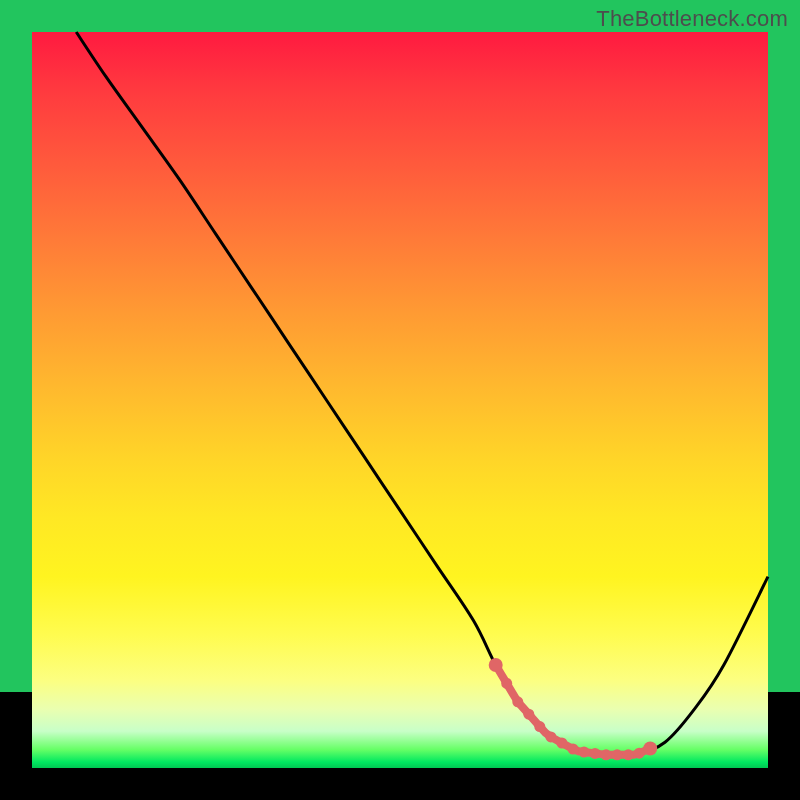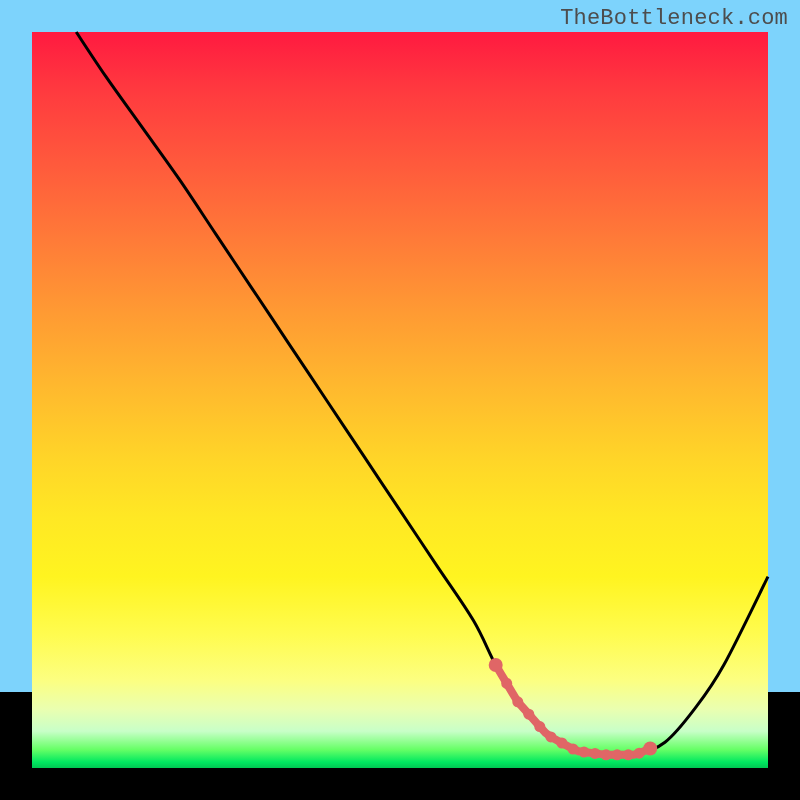--- a/index.html
+++ b/index.html
@@ -10,22 +10,21 @@
     background: #000;
     overflow: hidden;
     font-family: Arial, Helvetica, sans-serif;
   }
   .frame {
     position: absolute;
     left: 0;
     top: 0;
     width: 800px;
     height: 692px;
-    background: #7dd3fc;
-    font-family: Liberation Mono, monospace;
+    background: #22c55e;
   }
   .plot {
     position: absolute;
     left: 32px;
     top: 32px;
     width: 736px;
     height: 736px;
     background: linear-gradient(to bottom,
       #ff1a40 0%,
       #ff3a3f 8%,

